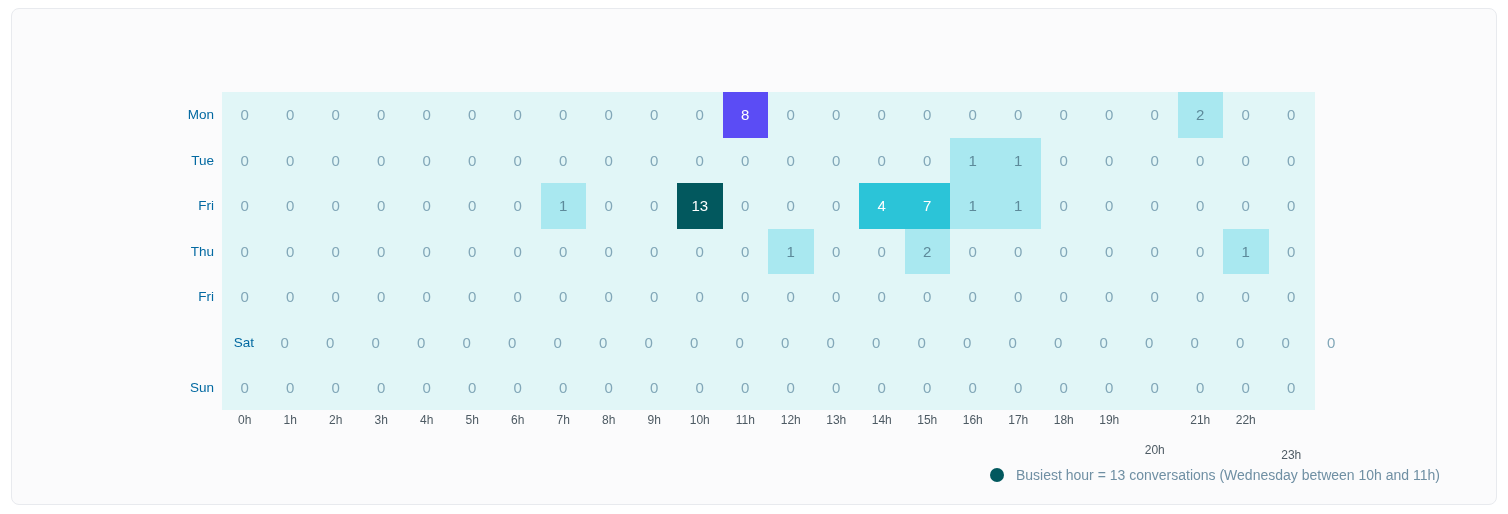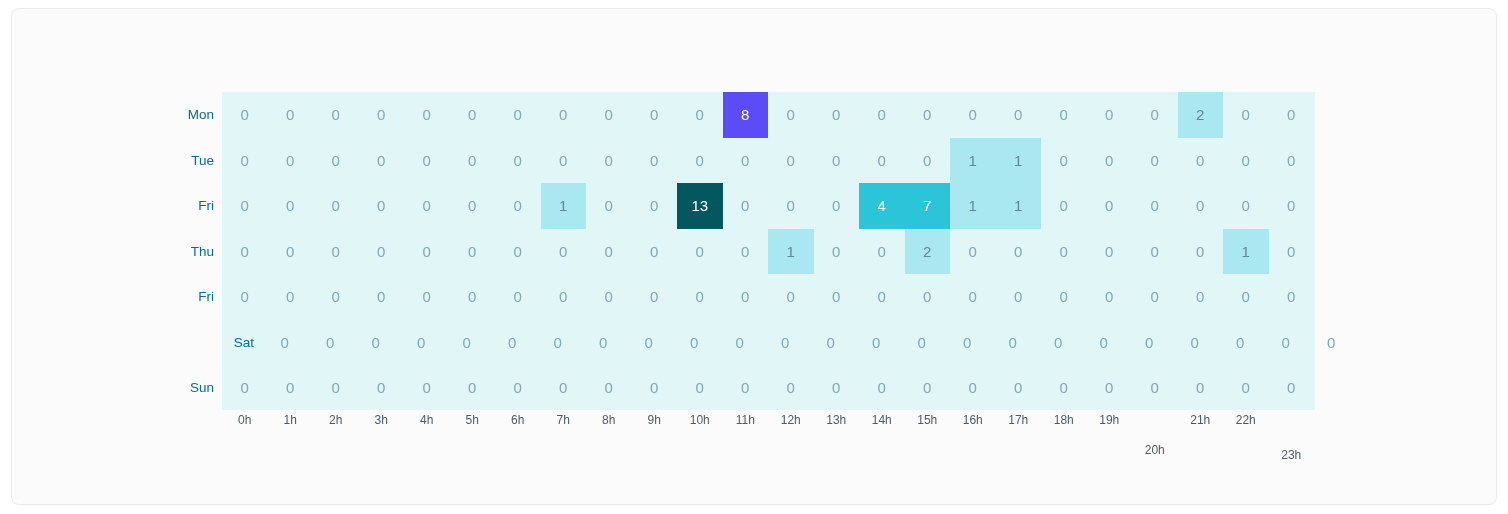--- a/index.html
+++ b/index.html
@@ -377,15 +377,19 @@
         <div class="x-tick" style="left: 728px;">16h</div>
         <div class="x-tick" style="left: 773.5px;">17h</div>
         <div class="x-tick" style="left: 819px;">18h</div>
         <div class="x-tick" style="left: 864.5px;">19h</div>
         <div class="x-tick" style="left: 910px; margin-top: 30px;">20h</div>
         <div class="x-tick" style="left: 955.5px;">21h</div>
         <div class="x-tick" style="left: 1001px;">22h</div>
         <div class="x-tick" style="left: 1046.5px; margin-top: 35px;">23h</div>
       </div>
 
+    <div class="legend">
+      <span class="legend-dot" style="background: rgb(2, 88, 94);"></span>
+      <span class="legend-text">Busiest hour = 13 conversations (Wednesday between 10h and 11h)</span>
+    </div>
 
   </div>
 </div>
 
 </body></html>

